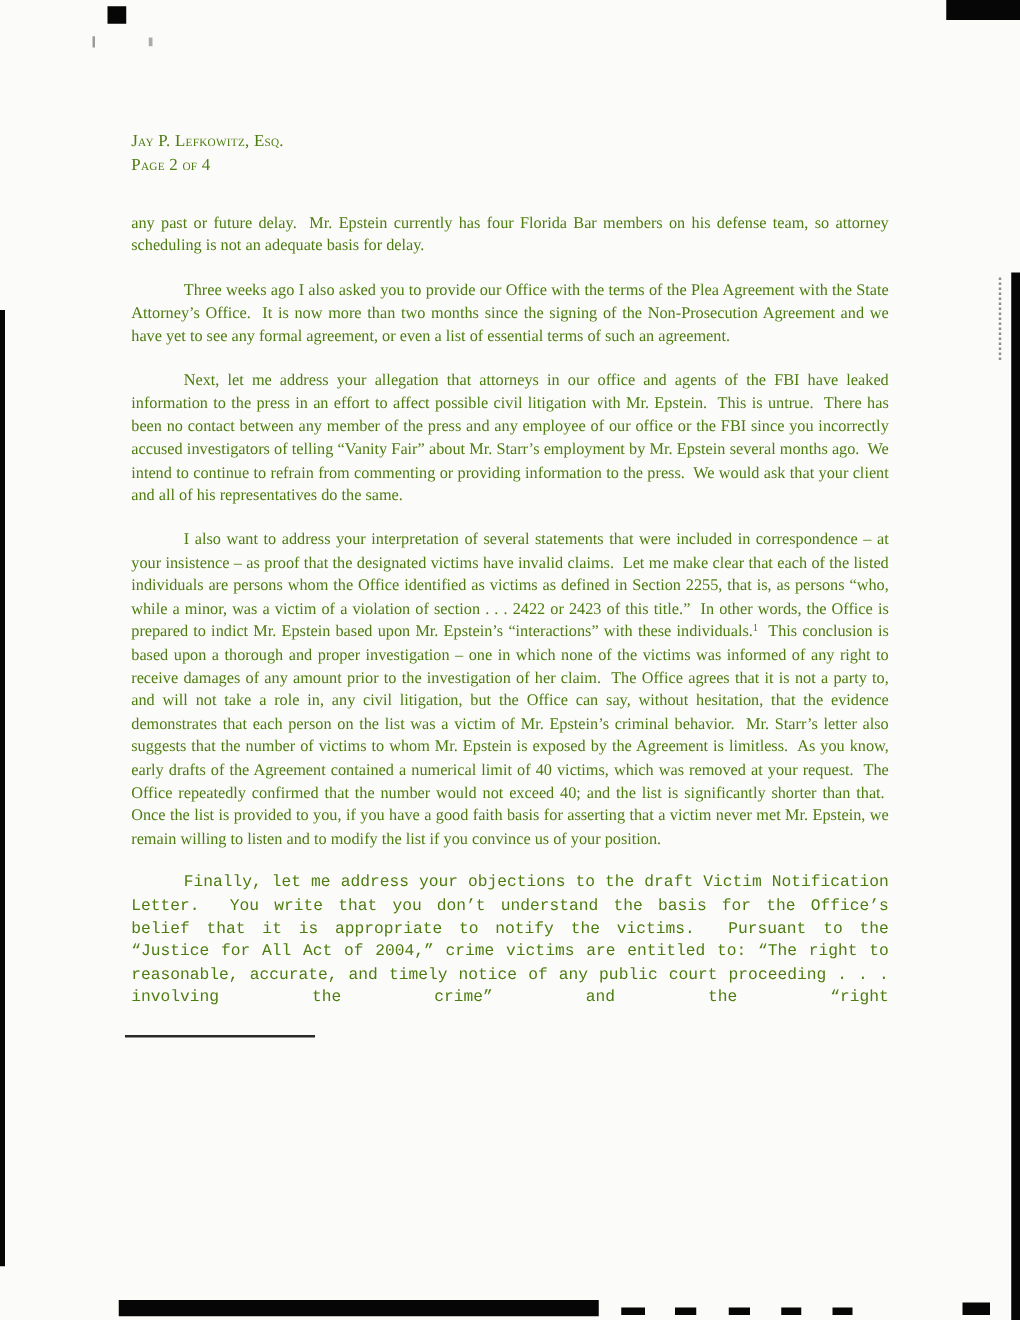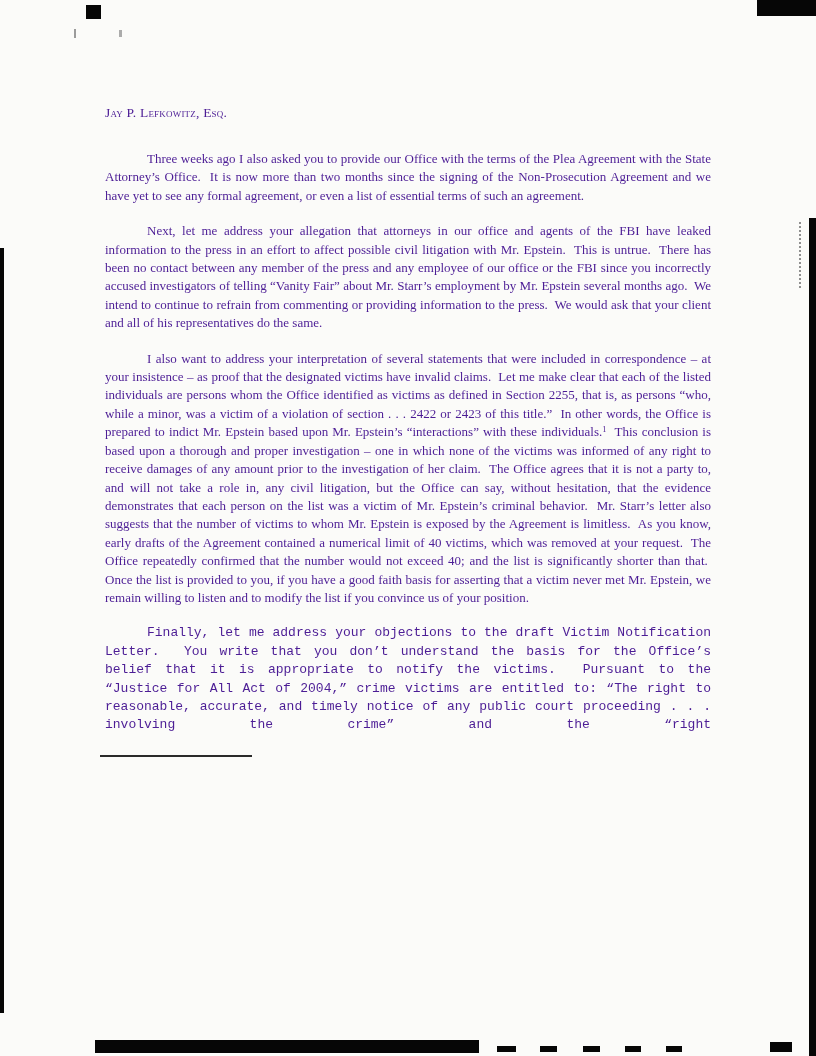--- a/index.html
+++ b/index.html
@@ -3,21 +3,21 @@
 <meta charset="utf-8">
 <style>
   html, body { margin: 0; padding: 0; background: #ffffff; }
   .page {
     position: relative;
     width: 816px;
     height: 1056px;
     background: #fbfbf9;
     overflow: hidden;
     font-family: "Liberation Serif", serif;
-    color: #4c1d95;
+    color: #4d7c0f;
   }
   .content {
     position: absolute;
     left: 105px;
     top: 103px;
     width: 606px;
   }
   .hdr {
     font-variant: small-caps;
     font-size: 13.5px;
@@ -92,24 +92,26 @@
   <div class="art art-dash5"></div>
   <div class="art art-bottom-blob"></div>
   <div class="art art-speck1"></div>
   <div class="art art-speck2"></div>
   <div class="art-dotted"></div>
 
   <div class="content">
 
     <header class="hdr">
       <div>Jay P. Lefkowitz, Esq.</div>
+      <div>Page 2 of 4</div>
     </header>
 
     <main class="body">
 
+      <p class="first">any past or future delay.&nbsp; Mr. Epstein currently has four Florida Bar members on his defense team, so attorney scheduling is not an adequate basis for delay.</p>
 
       <p>Three weeks ago I also asked you to provide our Office with the terms of the Plea Agreement with the State Attorney’s Office.&nbsp; It is now more than two months since the signing of the Non-Prosecution Agreement and we have yet to see any formal agreement, or even a list of essential terms of such an agreement.</p>
 
       <p>Next, let me address your allegation that attorneys in our office and agents of the FBI have leaked information to the press in an effort to affect possible civil litigation with Mr. Epstein.&nbsp; This is untrue.&nbsp; There has been no contact between any member of the press and any employee of our office or the FBI since you incorrectly accused investigators of telling “Vanity Fair” about Mr. Starr’s employment by Mr. Epstein several months ago.&nbsp; We intend to continue to refrain from commenting or providing information to the press.&nbsp; We would ask that your client and all of his representatives do the same.</p>
 
       <p><span>I also want to address your interpretation of several statements that were included in correspondence – at your insistence – as proof that the designated victims have invalid claims.&nbsp; Let me make clear that each of the listed individuals are persons whom the Office identified as victims as defined in Section 2255, that is, as persons “who, while a minor, was a victim of a violation of section . . . 2422 or 2423 of this title.”&nbsp; In other words, the Office is prepared to indict Mr. Epstein based upon Mr. Epstein’s “interactions” with these individuals.</span><sup>1</sup><span>&nbsp; This conclusion is based upon a thorough and proper investigation – one in which </span><span class="u">none</span><span> of the victims was informed of any right to receive damages of any amount prior to the investigation of her claim.&nbsp; The Office agrees that it is not a party to, and will not take a role in, any civil litigation, but the Office can say, without hesitation, that the evidence demonstrates that each person on the list was a victim of Mr. Epstein’s criminal behavior.&nbsp; Mr. Starr’s letter also suggests that the number of victims to whom Mr. Epstein is exposed by the Agreement is limitless.&nbsp; As you know, early drafts of the Agreement contained a numerical limit of 40 victims, which was removed at your request.&nbsp; The Office repeatedly confirmed that the number would not exceed 40; and the list is significantly shorter than that.&nbsp; Once the list is provided to you, if you have a good faith basis for asserting that a victim never met Mr. Epstein, we remain willing to listen and to modify the list if you convince us of your position.</span></p>
 
       <p class="justify-last">Finally, let me address your objections to the draft Victim Notification Letter.&nbsp; You write that you don’t understand the basis for the Office’s belief that it is appropriate to notify the victims.&nbsp; Pursuant to the “Justice for All Act of 2004,” crime victims are entitled to: “The right to reasonable, accurate, and timely notice of any public court proceeding . . . involving the crime” and the “right</p>
 
     </main>

